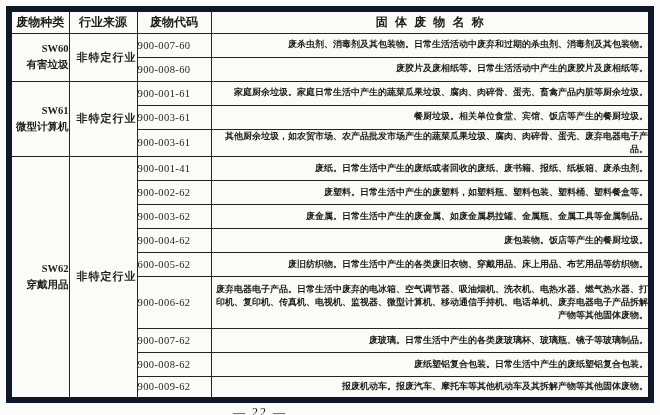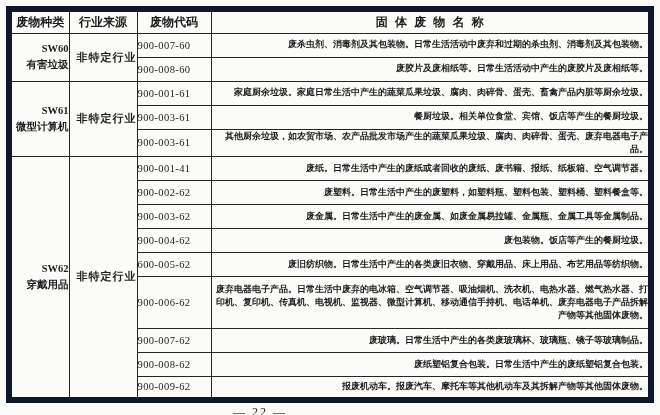--- a/index.html
+++ b/index.html
@@ -141,21 +141,21 @@
       <td class="name-cell">其他厨余垃圾，如农贸市场、农产品批发市场产生的蔬菜瓜果垃圾、腐肉、肉碎骨、蛋壳、废弃电器电子产品。</td>
     </tr>
 
     <tr class="row">
       <td class="cat-cell" rowspan="9">
         <div>SW62</div>
         <div>穿戴用品</div>
       </td>
       <td class="ind-cell" rowspan="9">非特定行业</td>
       <td class="code-cell">900-001-41</td>
-      <td class="name-cell">废纸。日常生活中产生的废纸或者回收的废纸、废书籍、报纸、纸板箱、空气调节器。</td>
+      <td class="name-cell">废纸。日常生活中产生的废纸或者回收的废纸、废书籍、报纸、纸板箱、废杀虫剂。</td>
     </tr>
     <tr class="row">
       <td class="code-cell">900-002-62</td>
       <td class="name-cell">废塑料。日常生活中产生的废塑料，如塑料瓶、塑料包装、塑料桶、塑料餐盒等。</td>
     </tr>
     <tr class="row">
       <td class="code-cell">900-003-62</td>
       <td class="name-cell">废金属。日常生活中产生的废金属、如废金属易拉罐、金属瓶、金属工具等金属制品。</td>
     </tr>
     <tr class="row">

